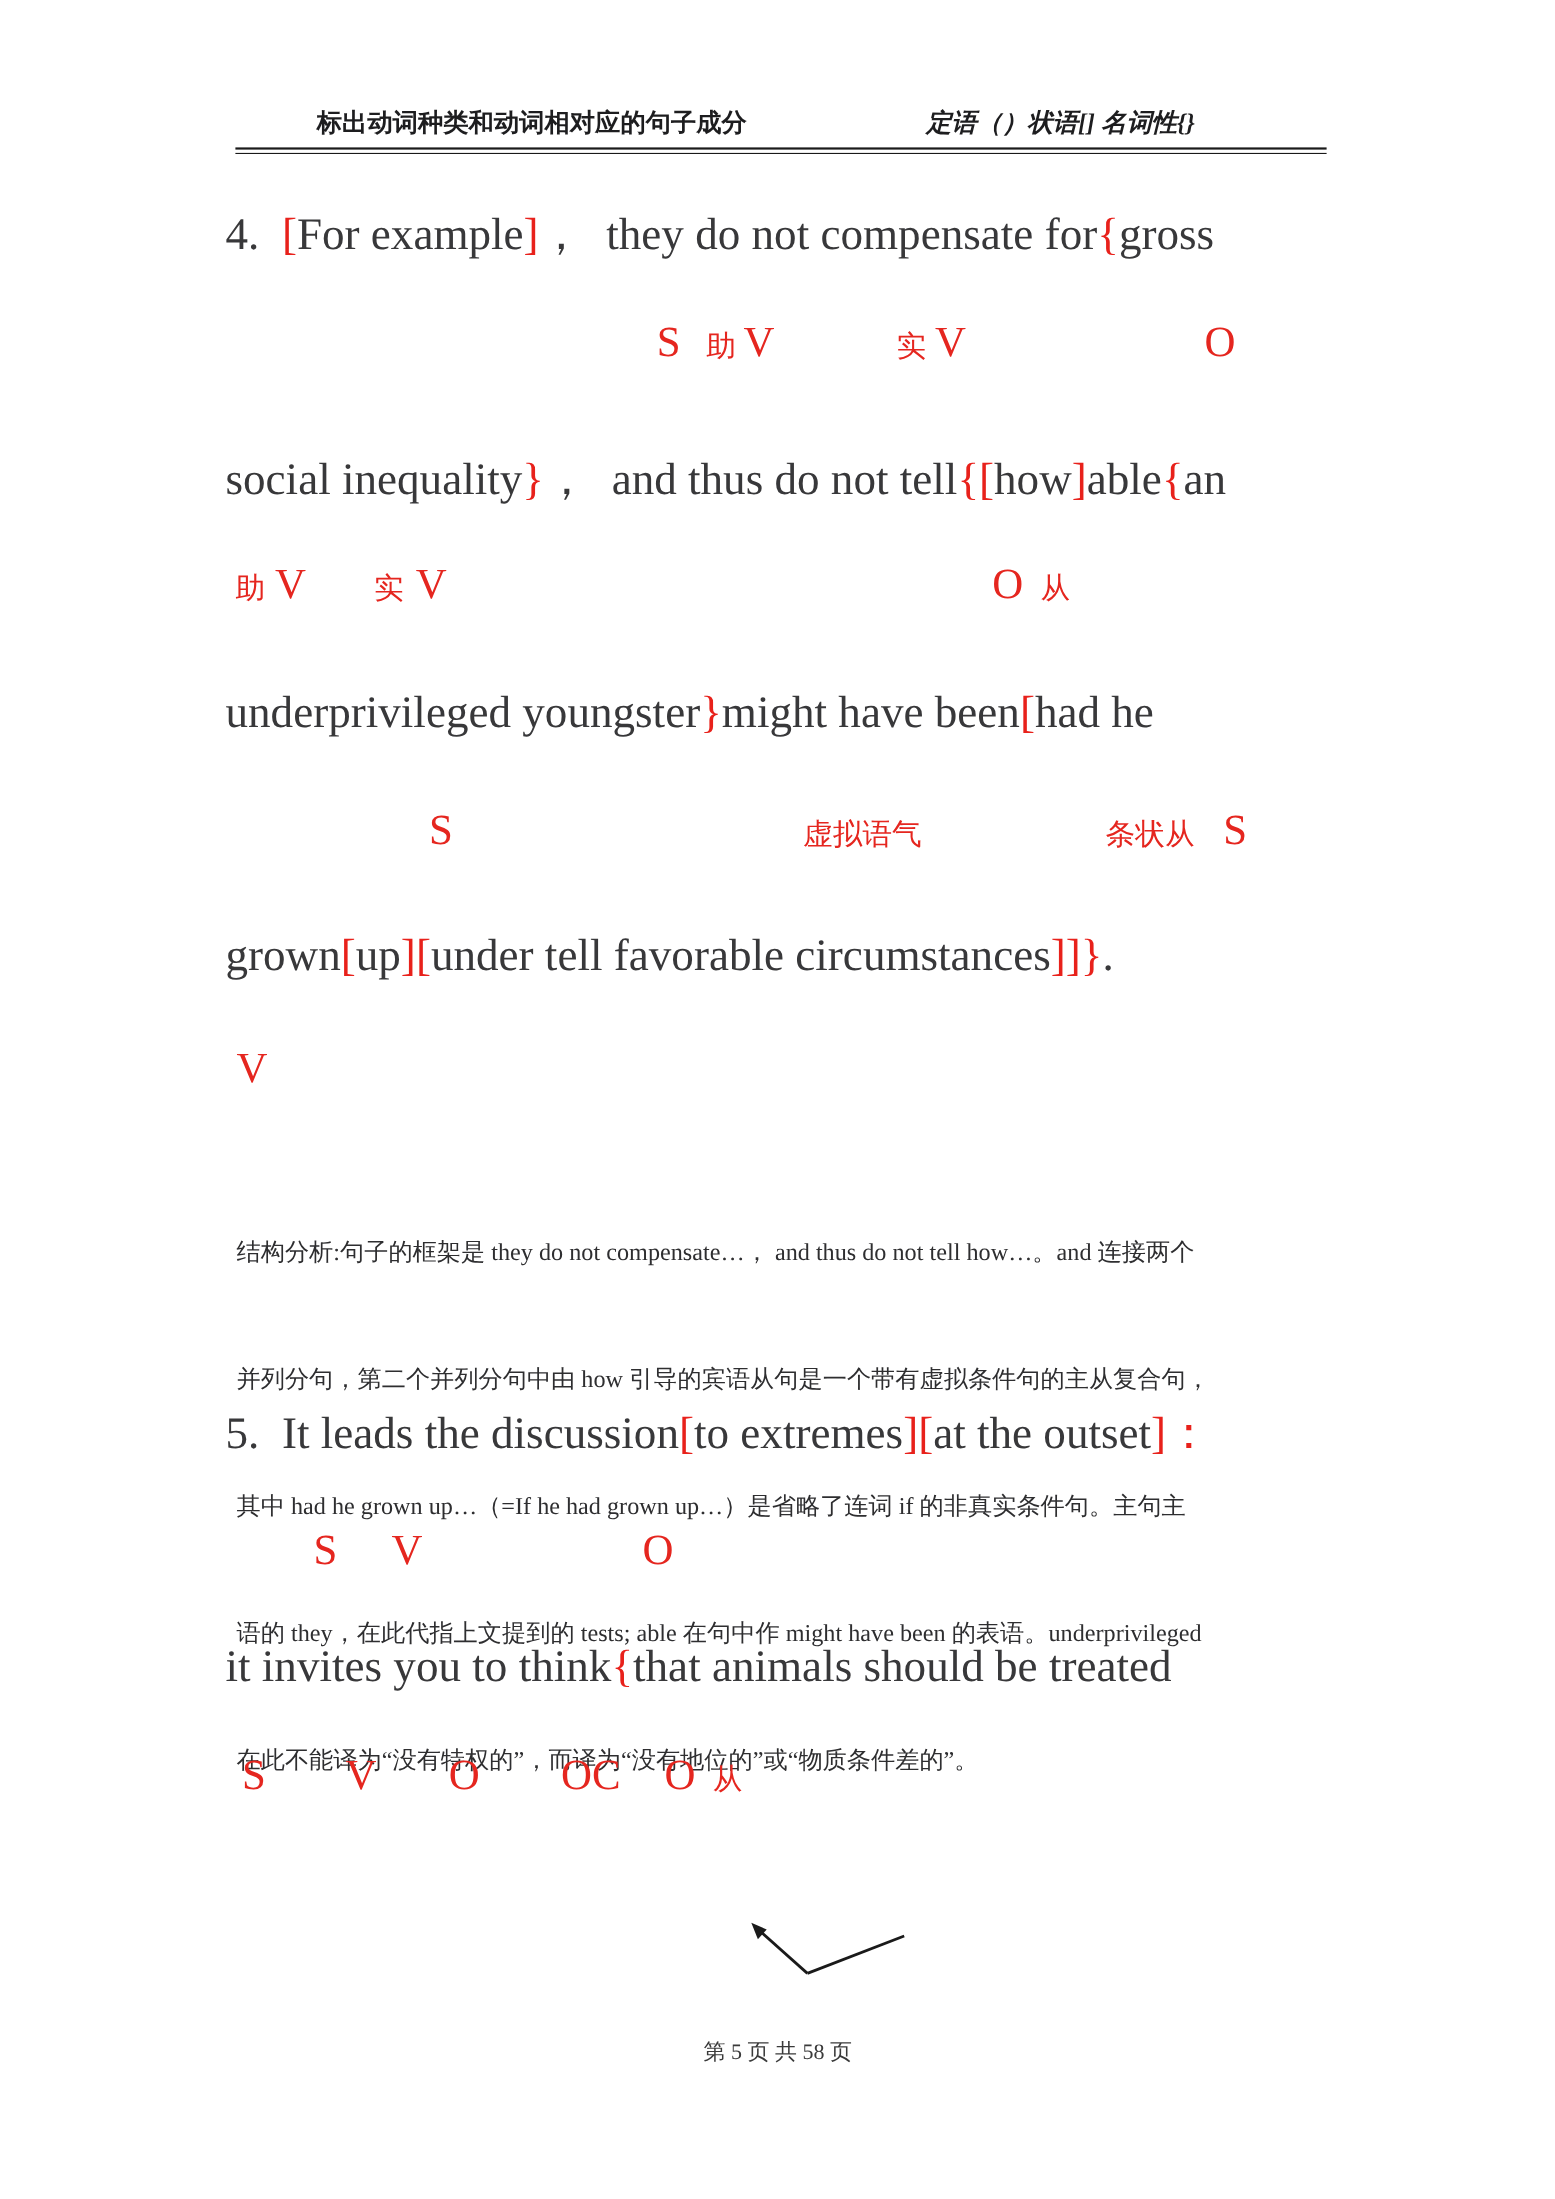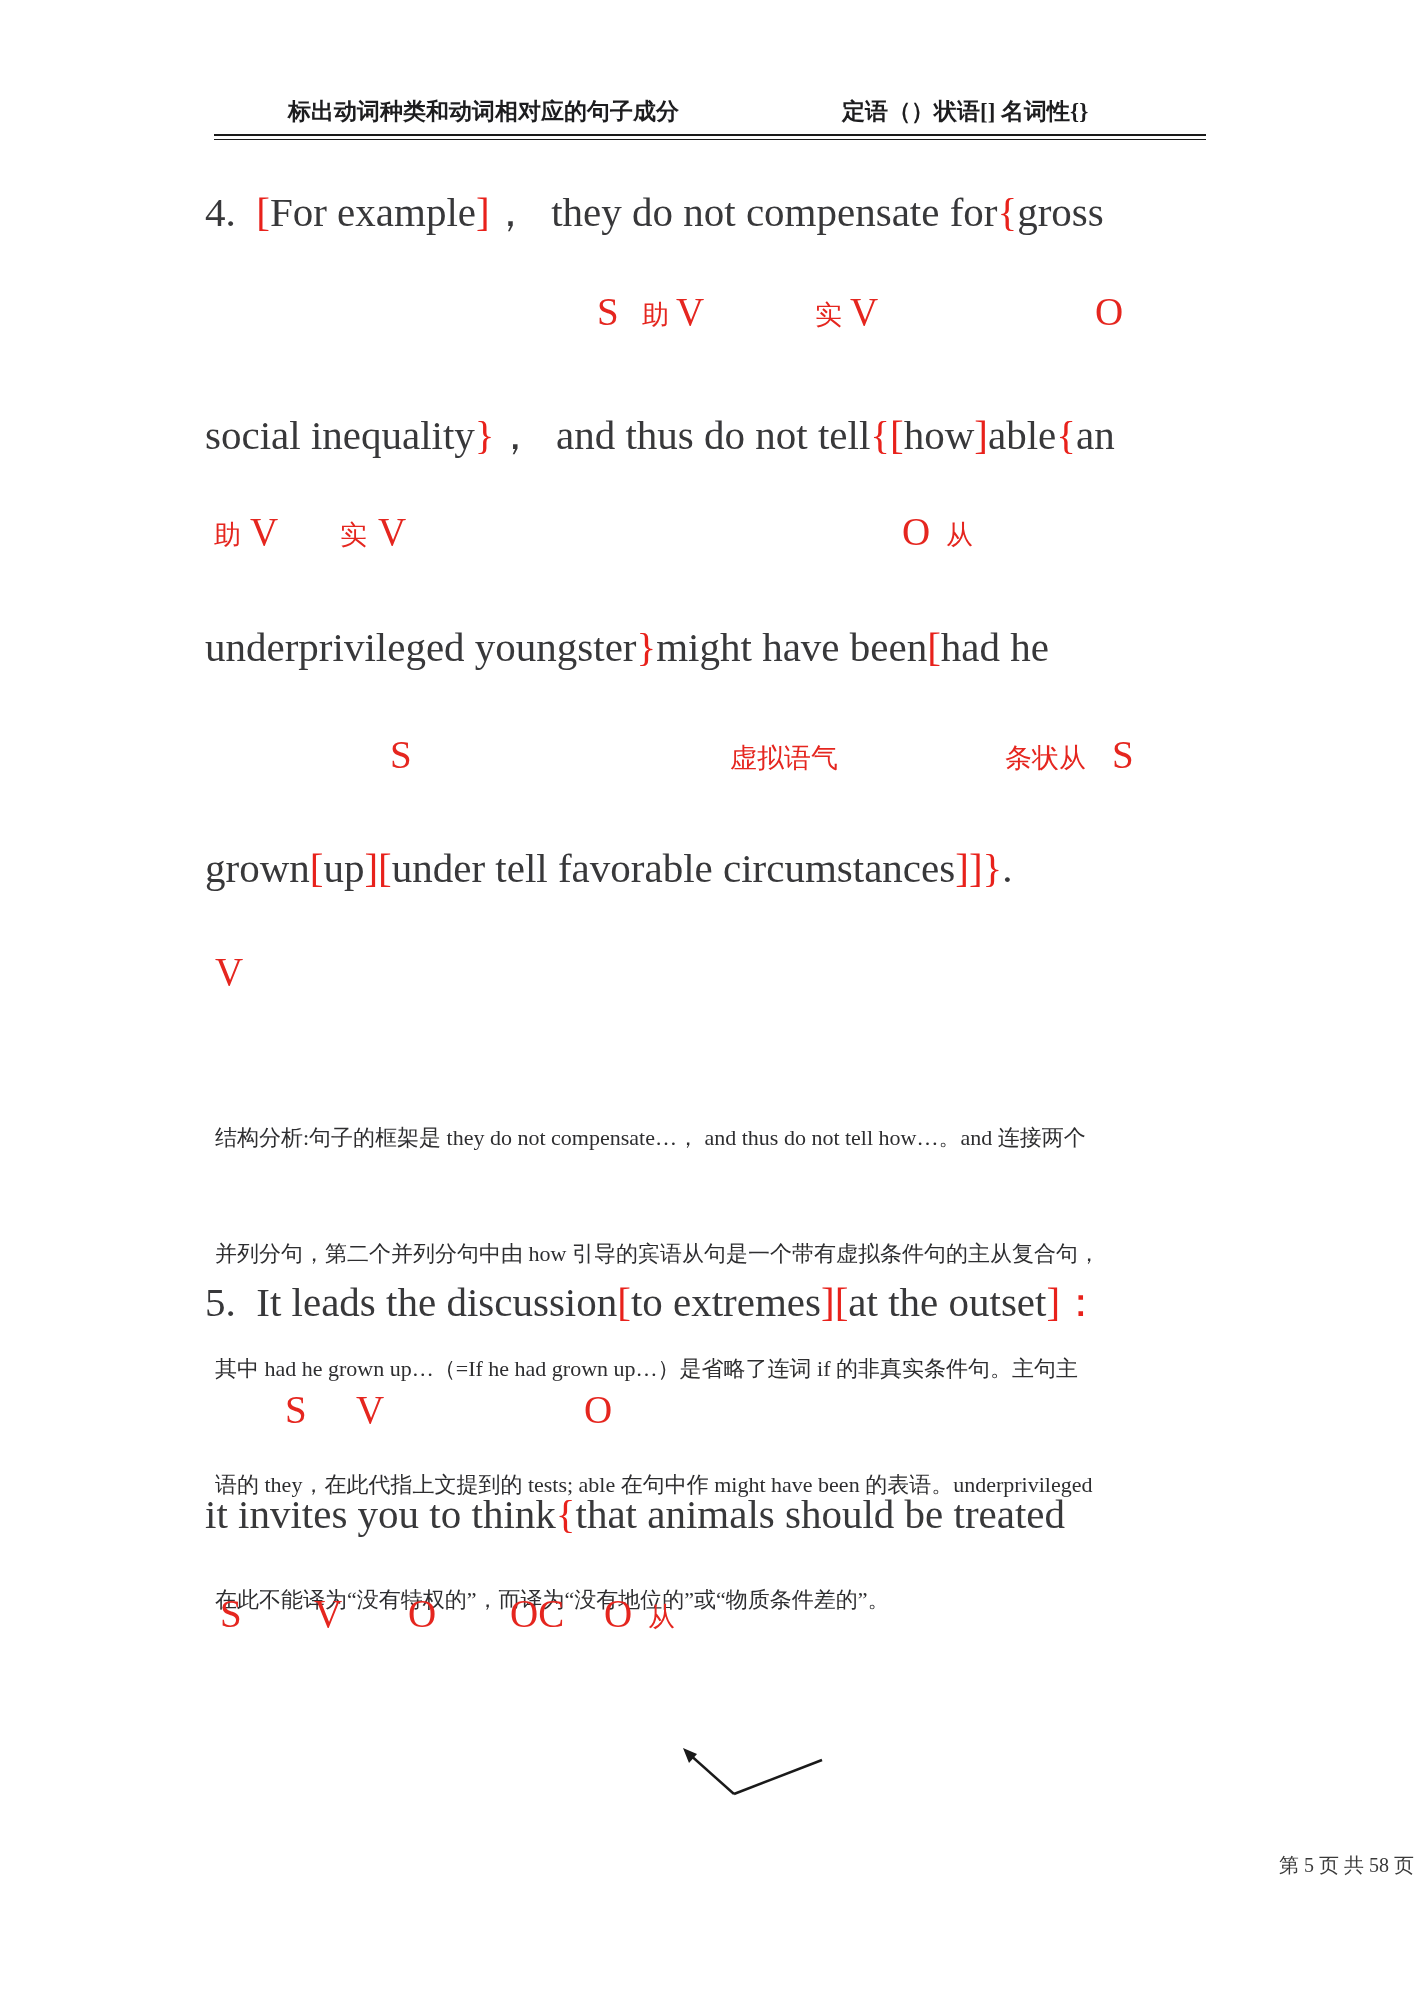--- a/index.html
+++ b/index.html
@@ -1,34 +1,34 @@
 <!DOCTYPE html>
 <html><head>
 <meta charset="utf-8">
 <style>
   html,body{margin:0;padding:0;background:#fff;}
   .page{position:relative;width:1414px;height:1977px;background:#ffffff;overflow:hidden;
         font-family:"Liberation Serif","DejaVu Serif",serif;}
   .hdr{position:absolute;top:96px;font-size:23px;font-weight:bold;color:#1d1d1f;white-space:pre;}
   .hdr-l{left:288px;}
-  .hdr-r{left:842px;}
+  .hdr-r{left:842px;font-style:italic;}
   .rule{position:absolute;left:214px;top:134px;width:992px;height:3px;
         border-top:2px solid #1a1a1a;border-bottom:1px solid #1a1a1a;}
   
   .tl{position:absolute;left:205px;white-space:pre;font-weight:normal;font-size:41px;
       color:#38383a;line-height:1.1;}
   .tl .r{color:#e8211b;}
   
   .ann{position:absolute;left:0;top:0;width:100%;height:54px;}
   .ann span{position:absolute;font-size:39px;color:#e5261f;line-height:1;white-space:pre;}
   .ann span.cn{font-size:27px;margin-top:10px;}
   
   .para{position:absolute;left:215px;top:1042px;font-size:22px;color:#2e2e30;
         line-height:38.5px;white-space:pre;}
-  .foot{position:absolute;left:0;top:1852px;width:100%;text-align:right;
+  .foot{position:absolute;left:0;top:1852px;width:100%;text-align:center;
         font-size:20px;color:#3a3a3a;white-space:pre;}
   .arrow{position:absolute;left:655px;top:1738px;}
 </style>
 </head>
 <body>
 
 <div class="page">
 
   <div class="hdr hdr-l">标出动词种类和动词相对应的句子成分</div>
   <div class="hdr hdr-r">定语（）状语[] 名词性{}</div>

